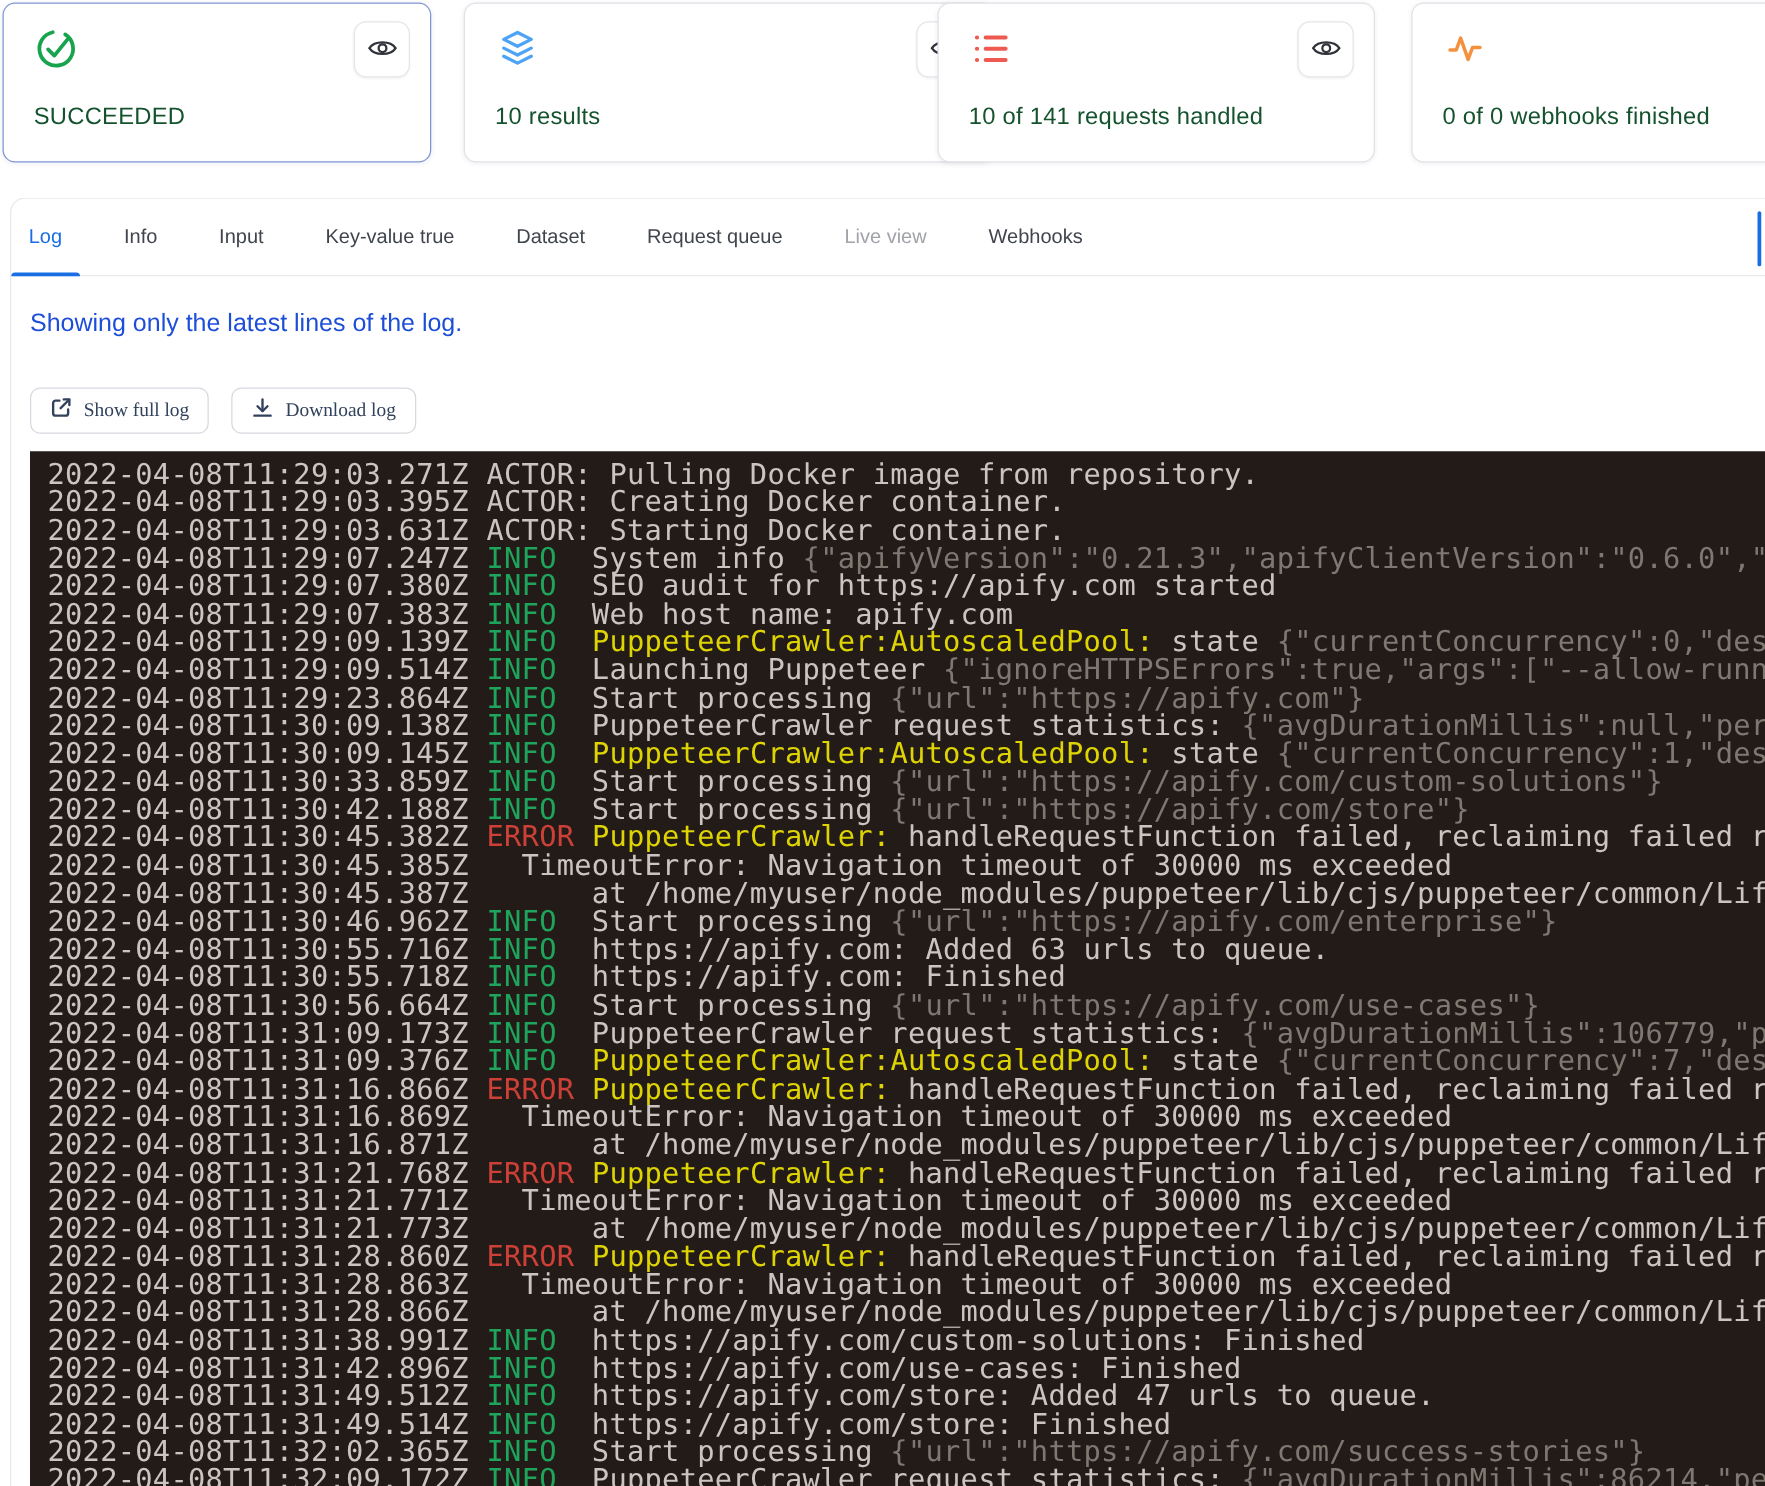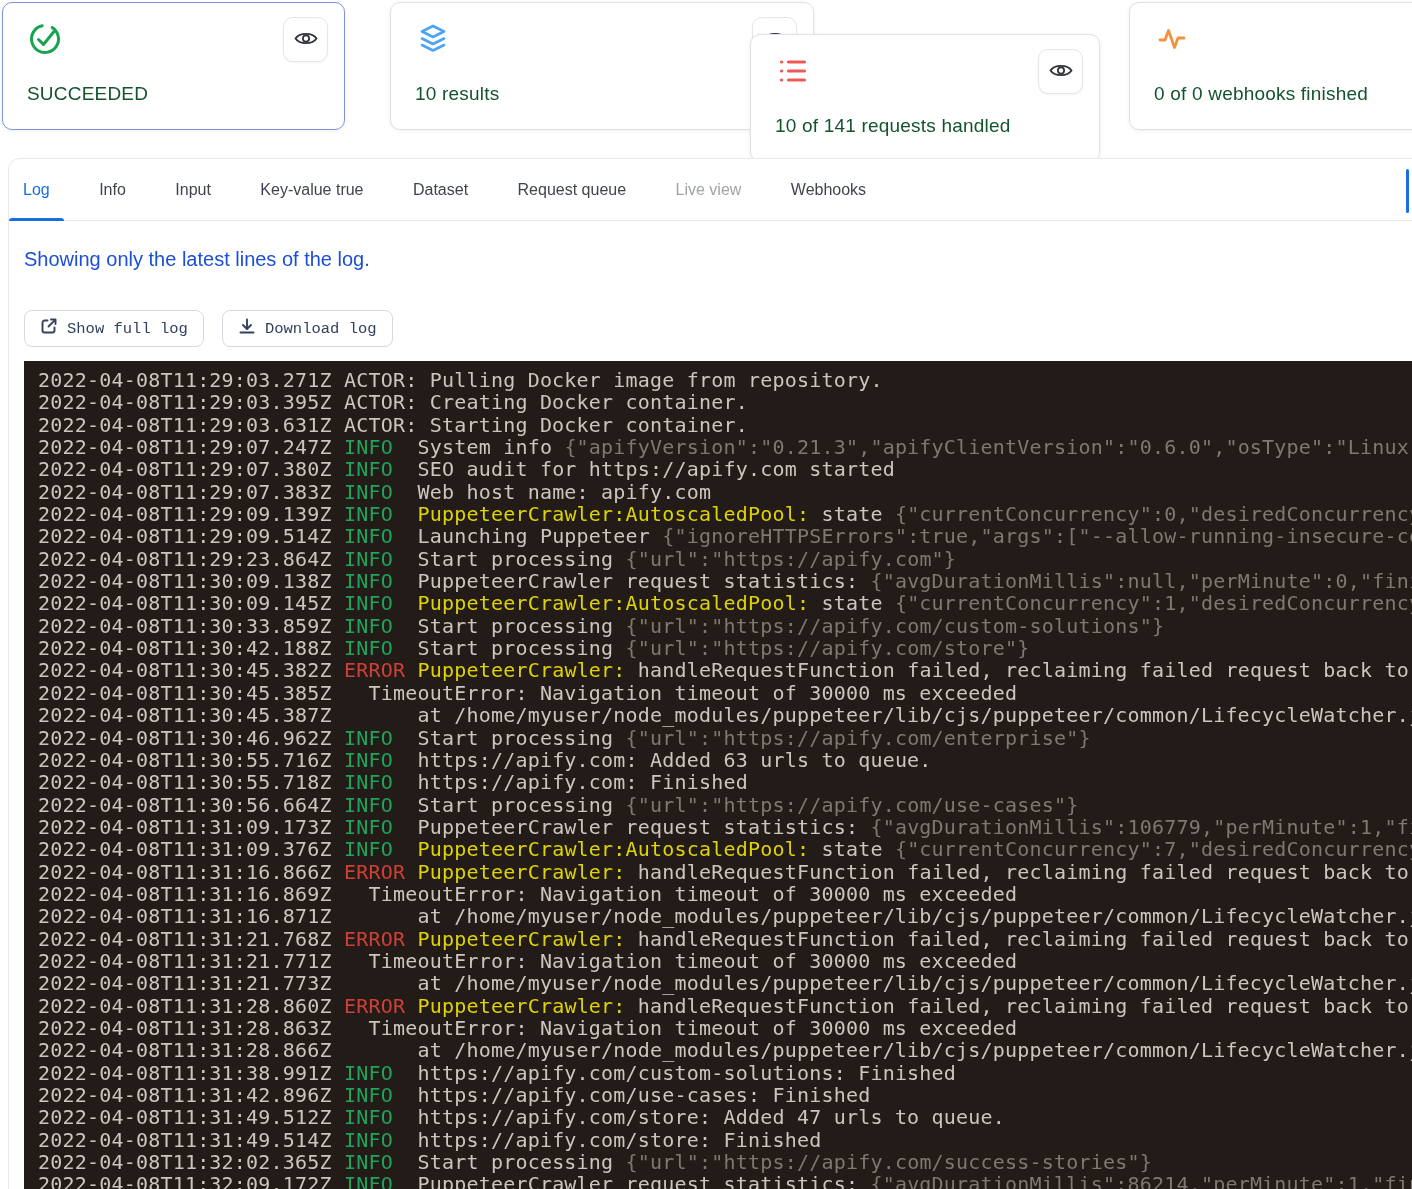--- a/index.html
+++ b/index.html
@@ -41,29 +41,29 @@
                      background:var(--accent-blue,#1a6ee3); border-radius:2px; }
 
   
   .notice { position:absolute; top:248px; left:24px; font-size:20px;
             color:#1d4ed8; }
   .btn-row { position:absolute; top:310px; left:24px; display:flex; gap:18px; }
   .log-btn { display:flex; align-items:center; gap:9px; height:37px;
              padding:0 15px; background:#fff; border:1px solid #d6d9df;
              border-radius:8px; font-size:15.5px; font-weight:500;
              color:var(--button-text,#32425c); cursor:pointer;
-             font-family:Liberation Mono, monospace; }
+             font-family:Liberation Serif, serif; }
   .log-btn svg { flex:none; }
 
   
   .terminal { position:absolute; top:361px; left:24px; right:0; height:828px;
               background:var(--log-bg,#221b18); overflow:hidden;
               padding:8px 0 0 14px;
               font-family:"DejaVu Sans Mono", monospace;
-              font-size:20px; line-height:22.35px; letter-spacing:.2px; }
+              font-size:23px; line-height:22.35px; letter-spacing:.2px; }
   .log-line { white-space:pre; height:22.35px; }
   .seg-p { color:var(--log-text,#ccc5bf); }
   .seg-i { color:var(--log-info,#1fa45c); }
   .seg-e { color:var(--log-error,#cd4038); }
   .seg-y { color:var(--log-warn-label,#ded303); font-weight:normal; }
   .seg-d { color:var(--log-dim,#7e7871); }
 </style>
 </head>
 <body>
 
@@ -78,40 +78,40 @@
     <span>
       <svg width="24" height="17" viewBox="0 0 24 16" fill="none" stroke="#30343a" stroke-width="1.8">
         <path d="M1.5 8 C5.5 1.8,18.5 1.8,22.5 8 C18.5 14.2,5.5 14.2,1.5 8 Z"></path>
         <circle cx="12" cy="8" r="3.1"></circle>
       </svg>
     </span>
   </button>
   <div class="card-label">SUCCEEDED</div>
 </div>
 
-<div class="card" style="left:390px;width:424px;">
+<div class="card" style="left:371px;width:424px;">
   <span class="card-icon ic-results">
     <svg width="36" height="36" viewBox="0 0 36 36" fill="none" stroke="currentColor" stroke-width="2.6" stroke-linecap="round" stroke-linejoin="round">
       <path d="M18 5 L29 10.5 L18 16 L7 10.5 Z"></path>
       <path d="M7 17.5 L18 23 L29 17.5"></path>
       <path d="M7 24 L18 29.5 L29 24"></path>
     </svg>
   </span>
   <button class="eye-btn">
     <span>
       <svg width="24" height="17" viewBox="0 0 24 16" fill="none" stroke="#30343a" stroke-width="1.8">
         <path d="M1.5 8 C5.5 1.8,18.5 1.8,22.5 8 C18.5 14.2,5.5 14.2,1.5 8 Z"></path>
         <circle cx="12" cy="8" r="3.1"></circle>
       </svg>
     </span>
   </button>
   <div class="card-label">10 results</div>
 </div>
 
-<div class="card" style="left:750px;width:350px;margin-top:32px;">
+<div class="card" style="left:750px;width:350px;">
   <span class="card-icon ic-requests">
     <svg width="36" height="36" viewBox="0 0 36 36" fill="none" stroke="currentColor" stroke-width="3.2" stroke-linecap="round">
       <path d="M6.5 9 h.2 M6.5 18 h.2 M6.5 27 h.2"></path>
       <path d="M13.5 9 H29.5 M13.5 18 H29.5 M13.5 27 H29.5"></path>
     </svg>
   </span>
   <button class="eye-btn">
     <span>
       <svg width="24" height="17" viewBox="0 0 24 16" fill="none" stroke="#30343a" stroke-width="1.8">
         <path d="M1.5 8 C5.5 1.8,18.5 1.8,22.5 8 C18.5 14.2,5.5 14.2,1.5 8 Z"></path>

